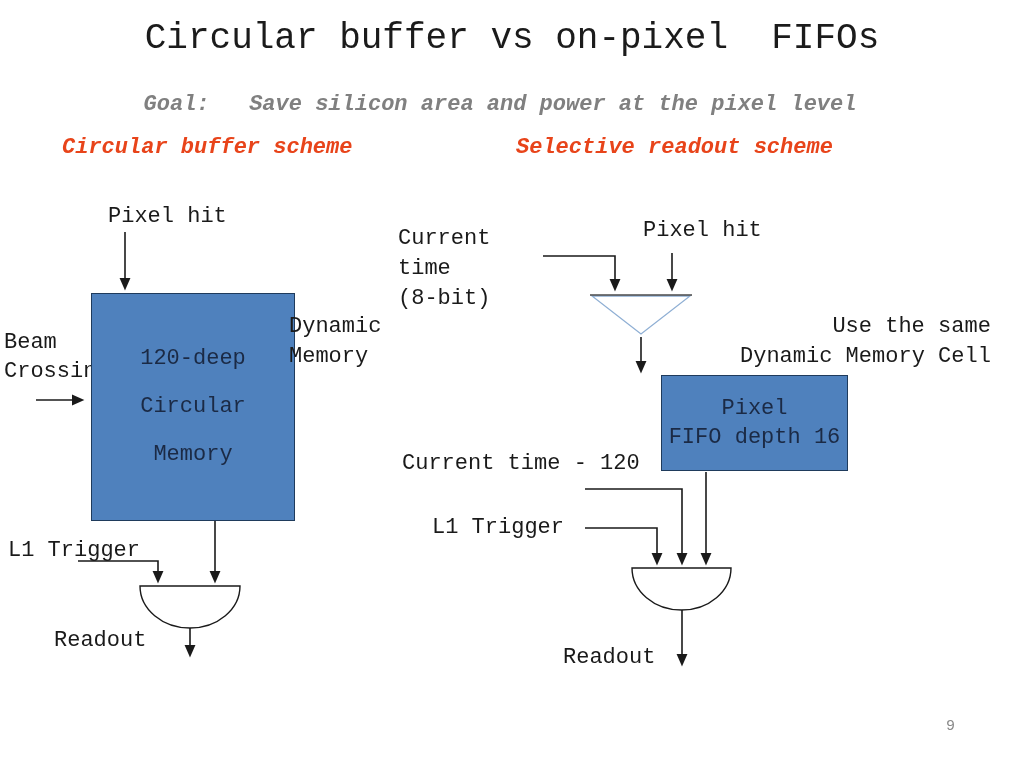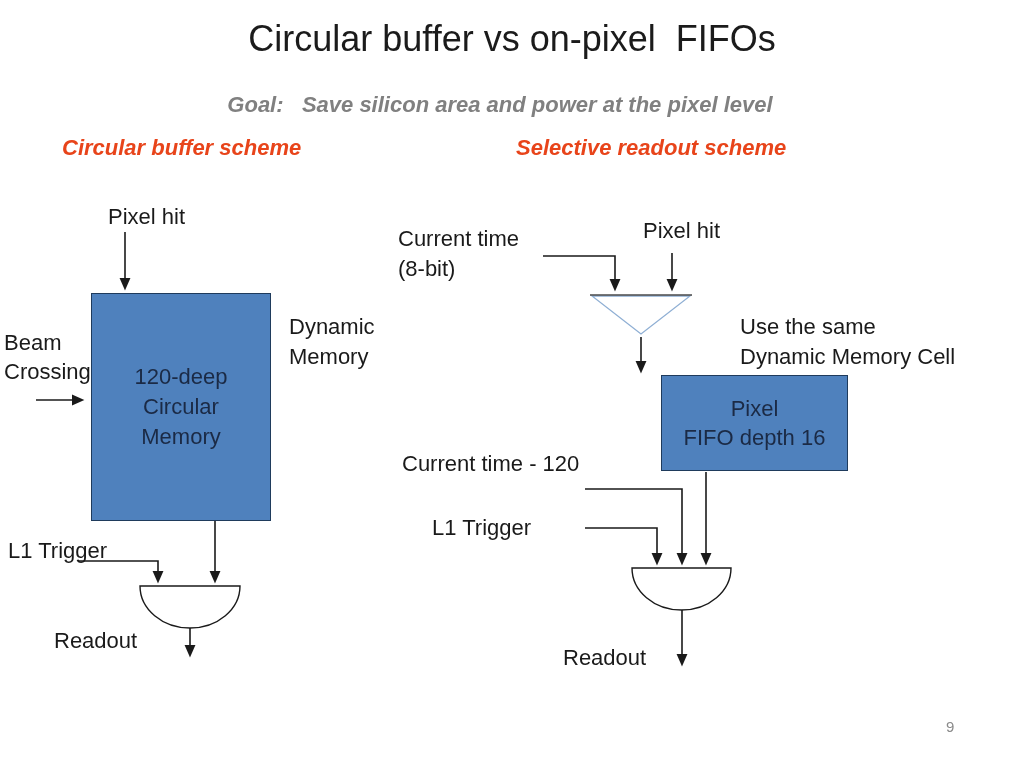--- a/index.html
+++ b/index.html
@@ -1,18 +1,18 @@
 <!DOCTYPE html>
 <html style="--accent-blue: #4F81BD; --box-border: #1F3B5C; --box-text: #1B2A45; --accent-red: #E8441A; --goal-gray: #808080; --line-dark: #1A1A1A; --triangle-blue: #8FAFD4; --page-gray: #8A8A8A;"><head>
 <meta charset="utf-8">
 <style>
   html,body { margin:0; padding:0; background:#fff; }
   #slide {
     position:relative; width:1024px; height:768px; background:#ffffff;
-    font-family:Liberation Sans, sans-serif; overflow:hidden;
+    font-family:Liberation Mono, monospace; overflow:hidden;
     color:#1a1a1a;
   }
   .abs { position:absolute; }
   .pre { white-space:pre; }
   #title {
     left:0; top:18px; width:1024px; text-align:center;
     font-size:36px; color:#1b1b1b; letter-spacing:0px;
   }
   #goal {
     left:0; top:92px; width:1000px; text-align:center;
@@ -26,32 +26,32 @@
   #left-heading  { left:62px;  top:135px; }
   #right-heading { left:516px; top:135px; }
   .label { font-size:22px; color:#1a1a1a; line-height:29px; }
   #left-pixel-hit   { left:108px; top:202px; }
   #beam-crossing    { left:4px;   top:328px; }
   #dynamic-memory   { left:289px; top:312px; line-height:30px; }
   #left-l1-trigger  { left:8px;   top:536px; }
   #left-readout     { left:54px;  top:626px; }
   #current-time     { left:398px; top:224px; width:140px; text-align:left; line-height:30px; }
   #right-pixel-hit  { left:643px; top:216px; }
-  #use-same         { left:740px; top:312px; line-height:30px; }
+  #use-same         { left:740px; top:312px; line-height:30px;text-align:right; }
   #current-time-120 { left:402px; top:449px;text-align:right; }
   #right-l1-trigger { left:432px; top:513px; }
   #right-readout    { left:563px; top:643px; }
   .mem-box {
     background:var(--accent-blue,#4F81BD);
     border:1.5px solid var(--box-border,#1F3B5C);
     display:flex; flex-direction:column; align-items:center; justify-content:center;
     text-align:center; color:var(--box-text,#1B2A45);
     font-size:22px; box-sizing:border-box;
   }
-  #left-memory-box { left:91px;  top:293px; width:180px; height:228px; line-height:30px; }
+  #left-memory-box { left:91px;  top:293px; width:204px; height:228px; line-height:30px;gap:18px; }
   #right-fifo-box  { left:617px; top:375px; width:187px; height:96px;  line-height:29px;margin-left:44px; }
   #page-number {
     left:946px; top:718px; font-size:15px; color:var(--page-gray,#8A8A8A);
   }
   svg#connectors { position:absolute; left:0; top:0; pointer-events:none; }
   .conn {
     stroke:var(--line-dark,#1A1A1A); stroke-width:1.6; fill:none;
   }
   .arrow { marker-end:url(#arrowhead); }
   .gate { fill:#ffffff; stroke:var(--line-dark,#1A1A1A); stroke-width:1.4; }

